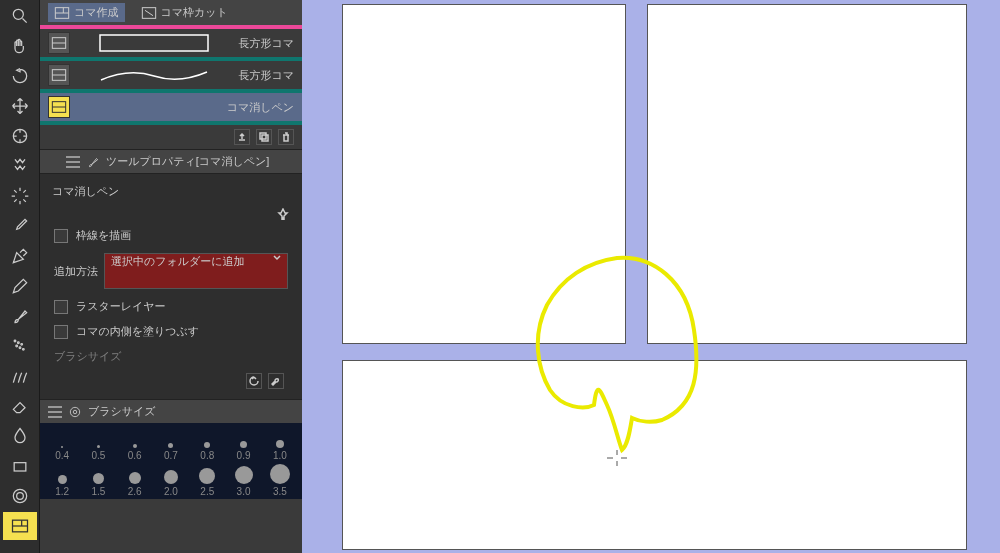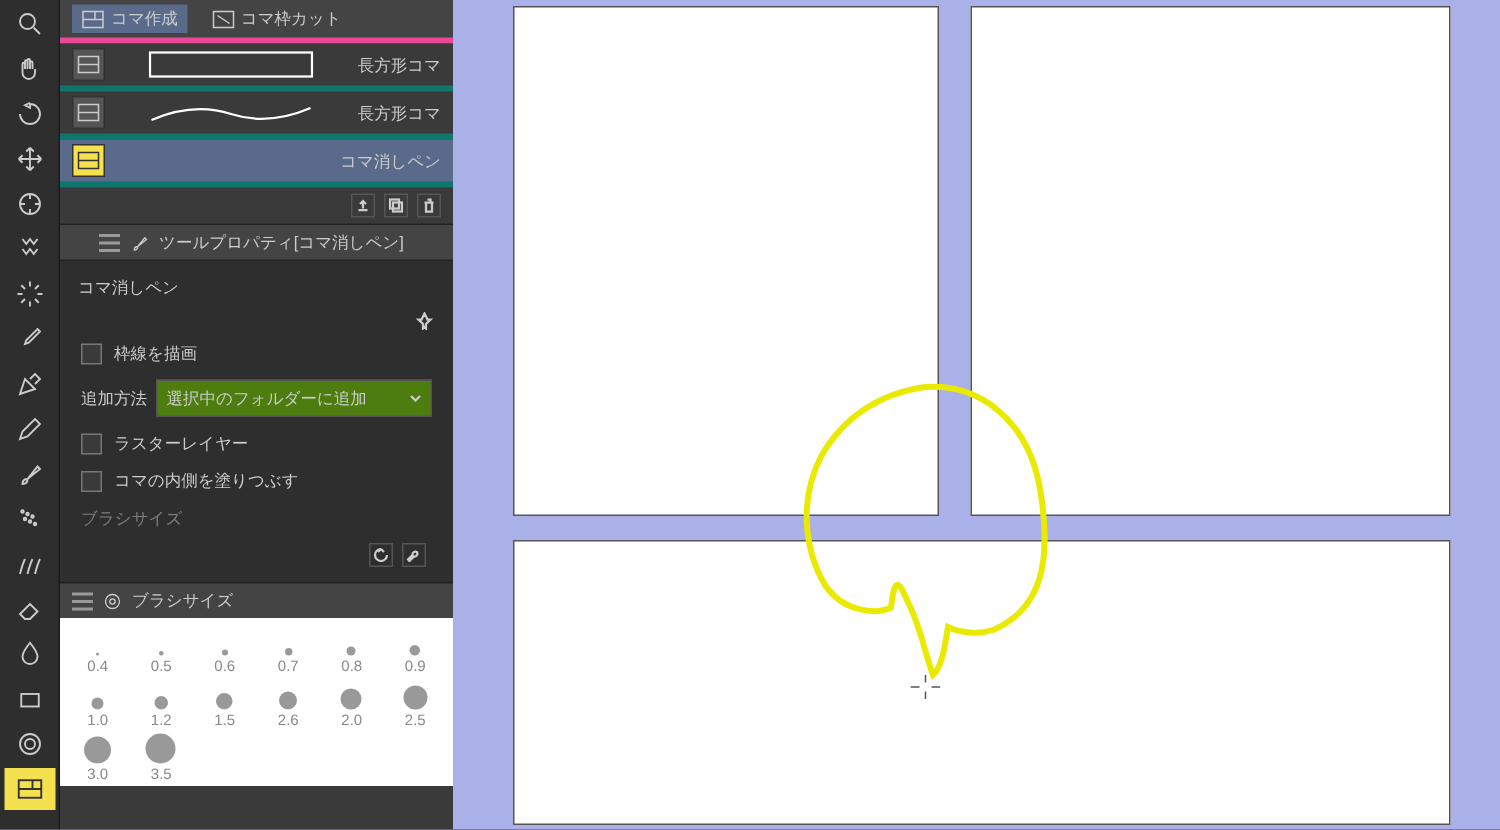--- a/index.html
+++ b/index.html
@@ -22,24 +22,24 @@
 .st-foot{display:flex;justify-content:flex-end;padding:4px 8px;gap:6px;background:#3a3a3a}
 .sf-btn{width:16px;height:16px;border:1px solid #555;display:flex;align-items:center;justify-content:center;cursor:pointer}
 .prop-head{display:flex;align-items:center;gap:6px;padding:4px 26px;background:#444;border-top:1px solid #222;border-bottom:1px solid #222}
 .hamb{width:14px;height:12px;display:flex;flex-direction:column;justify-content:space-between}
 .hamb span{height:2px;background:#999}
 .prop-body{padding:6px 10px;background:#2e2e2e}
 .prop-title{padding:4px 0 6px 2px}
 .cbrow{display:flex;align-items:center;gap:8px;padding:5px 4px}
 .cb{width:14px;height:14px;border:1px solid #777;background:#3a3a3a}
 .sel-row{display:flex;align-items:center;gap:6px;padding:5px 4px}
-.dd{flex:1;background:#4d7c0f;height:25px;display:flex;align-items:center;justify-content:space-between;padding:0 6px;border:1px solid #555}
+.dd{flex:1;background:#7f1d1d;height:36px;display:flex;align-items:flex-start;justify-content:space-between;padding:0 6px;border:1px solid #555}
 .prop-foot{display:flex;justify-content:flex-end;gap:6px;padding:4px 8px}
 .brush-head{display:flex;align-items:center;gap:6px;padding:4px 8px;background:#444;border-top:1px solid #222}
-.brush-grid{display:grid;grid-template-columns:repeat(6,1fr);background:#ffffff;padding:2px 4px}
+.brush-grid{display:grid;grid-template-columns:repeat(7,1fr);background:#0f172a;padding:2px 4px}
 .bcell{display:flex;flex-direction:column;align-items:center;justify-content:flex-end;height:36px;gap:2px}
 .bdot{border-radius:50%;background:#999}
 .bnum{color:#888;font-size:10px}
 .canvas{flex:1;background:#aab1e8;position:relative;overflow:hidden}
 .panel{position:absolute;background:#fff;border:1px solid #555}
 .pin{display:flex;justify-content:flex-end;padding:3px}
 svg{stroke:#ccc;fill:none;stroke-width:1.5}
 .tool.sel svg{stroke:#333}
 </style>
 </head>

